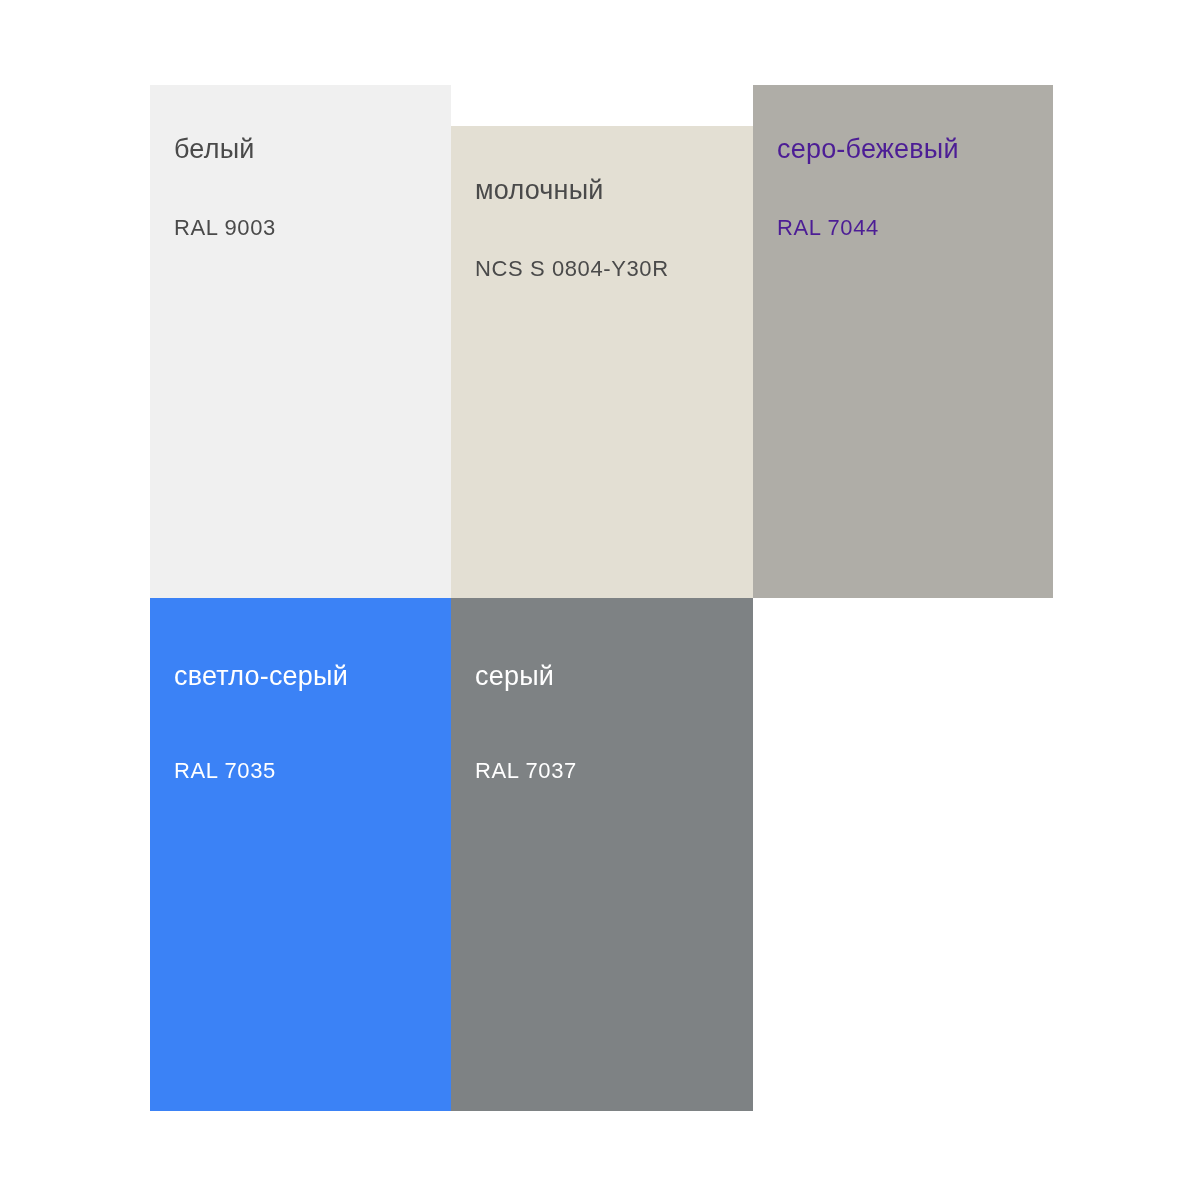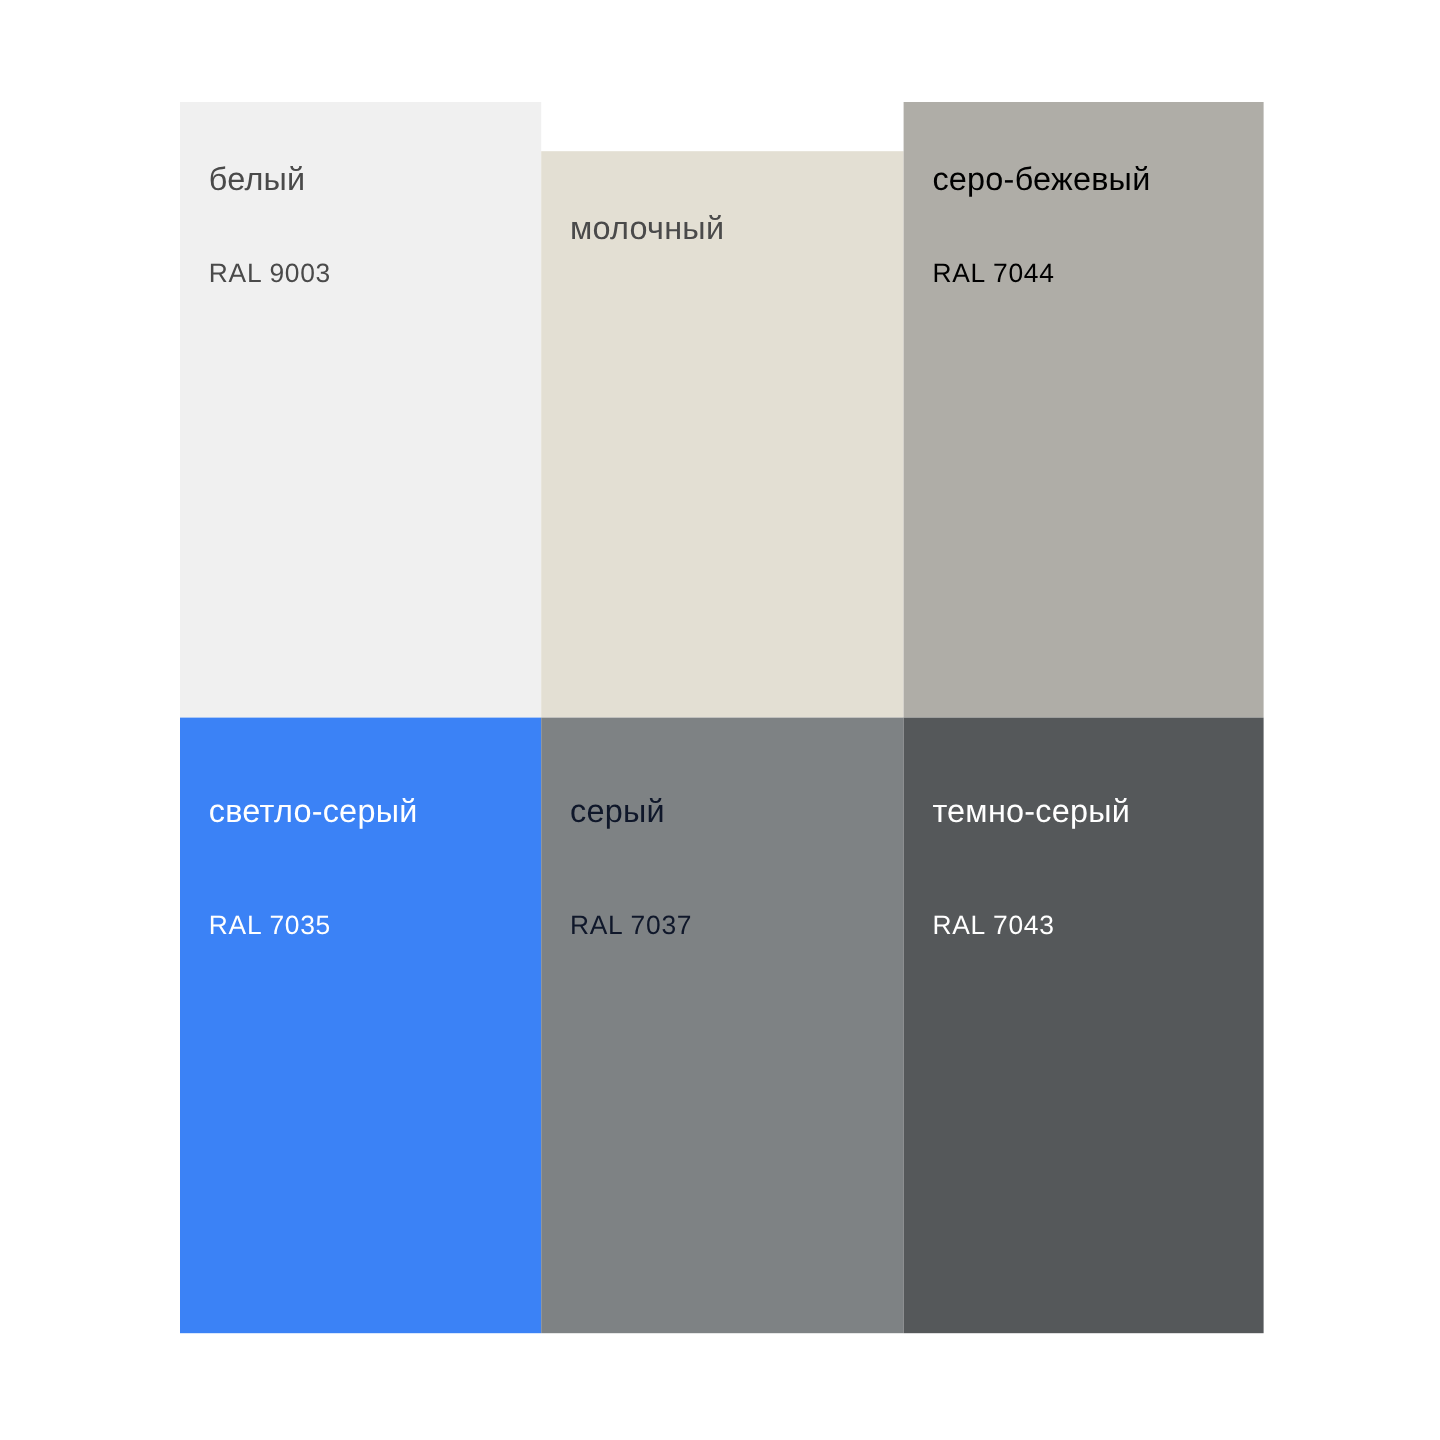--- a/index.html
+++ b/index.html
@@ -63,35 +63,32 @@
 
 <div id="palette-board">
 
   <div class="swatch row-1" style="background: rgb(240, 240, 240); color: rgb(74, 74, 74);">
     <div class="swatch-name">белый</div>
     <div class="swatch-code">RAL 9003</div>
   </div>
 
   <div class="swatch row-1" style="background: rgb(227, 223, 211); color: rgb(74, 74, 74); margin-top: 41px;">
     <div class="swatch-name">молочный</div>
+    <div class="swatch-code">NCS S 0804-Y30R</div>
   </div>
 
-  <div class="swatch row-1" style="background: rgb(175, 173, 167); color: #000000;">
+  <div class="swatch row-1" style="background: rgb(175, 173, 167); color: #4c1d95;">
     <div class="swatch-name">серо-бежевый</div>
     <div class="swatch-code">RAL 7044</div>
   </div>
 
   <div class="swatch row-2" style="background: #3b82f6; color: rgb(255, 255, 255);">
     <div class="swatch-name">светло-серый</div>
     <div class="swatch-code">RAL 7035</div>
   </div>
 
-  <div class="swatch row-2" style="background: rgb(126, 130, 132); color: #0f172a;">
+  <div class="swatch row-2" style="background: rgb(126, 130, 132); color: #ffffff;">
     <div class="swatch-name">серый</div>
     <div class="swatch-code">RAL 7037</div>
   </div>
 
-  <div class="swatch row-2" style="background: rgb(85, 88, 90); color: rgb(255, 255, 255);">
-    <div class="swatch-name">темно-серый</div>
-    <div class="swatch-code">RAL 7043</div>
-  </div>
 
 </div>
 
 </body></html>

